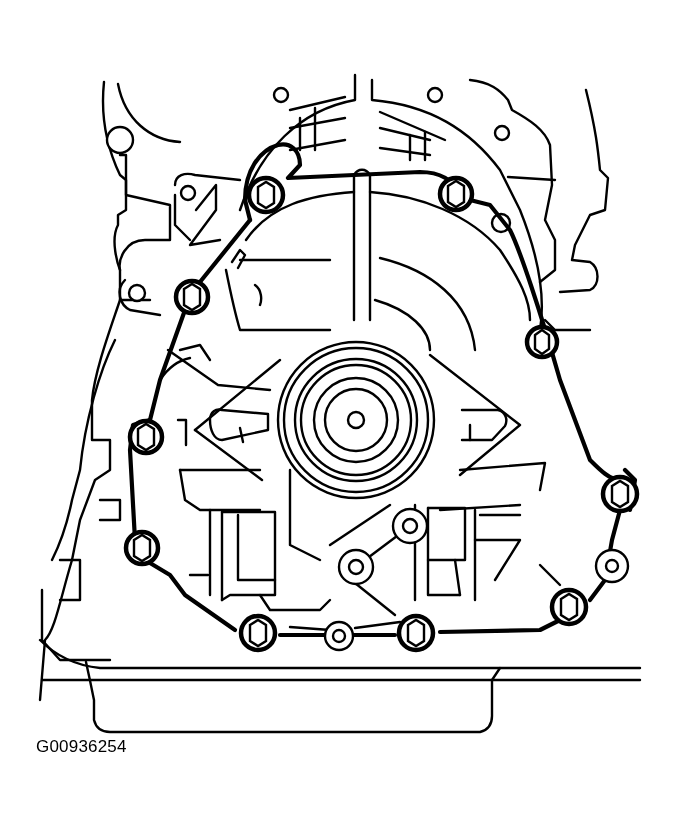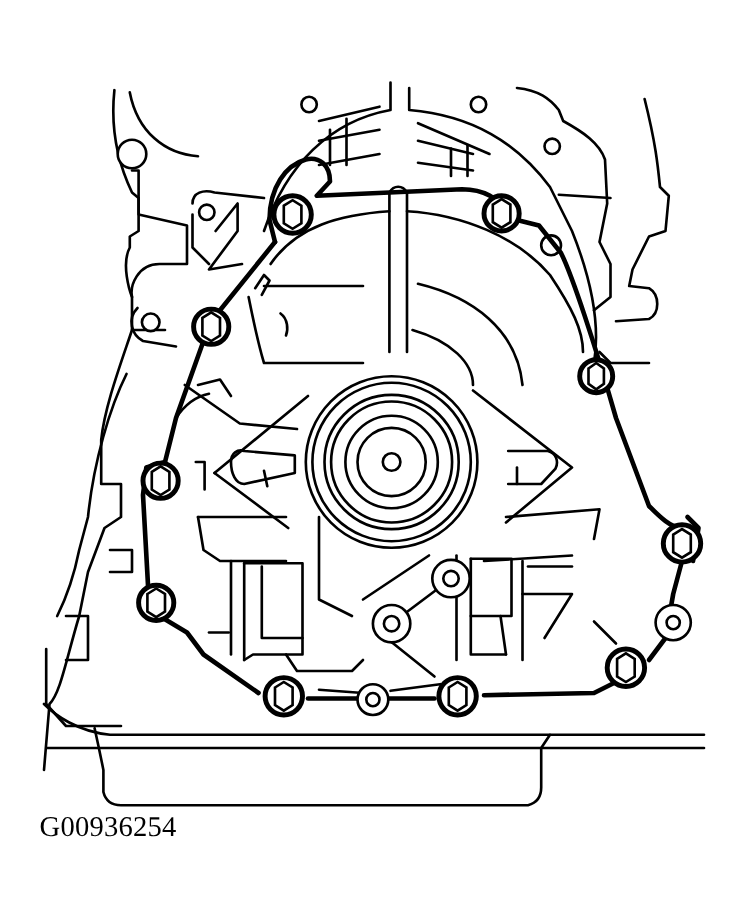--- a/index.html
+++ b/index.html
@@ -1,18 +1,18 @@
 <!DOCTYPE html>
 <html><head>
   <meta charset="utf-8">
   <style>
     html, body { margin: 0; padding: 0; background: #ffffff; }
     body { width: 679px; height: 838px; position: relative; overflow: hidden; font-family: "Liberation Sans", sans-serif; }
     .diagram { position: absolute; left: 0; top: 0; width: 679px; height: 838px; }
-    .caption { position: absolute; left: 36px; top: 737px; font-family: Liberation Serif, serif; font-size: 26px; color: #000; letter-spacing: 0.2px; }
+    .caption { position: absolute; left: 36px; top: 737px; font-family: Liberation Sans, sans-serif; font-size: 17px; color: #000; letter-spacing: 0.2px; }
     svg .thin { fill: none; stroke: #000; stroke-width: 2.4; stroke-linejoin: round; stroke-linecap: round; }
     svg .thick { fill: none; stroke: #000; stroke-width: 4.2; stroke-linejoin: round; stroke-linecap: round; }
     svg .bolt-ring { fill: #fff; stroke: #000; stroke-width: 4.5; }
     svg .bolt-hex { fill: #fff; stroke: #000; stroke-width: 2.4; }
     svg .boss { fill: #fff; stroke: #000; stroke-width: 2.4; }
   </style>
 </head>
 <body>
 
 <svg class="diagram" viewBox="0 0 679 838" xmlns="http://www.w3.org/2000/svg">

